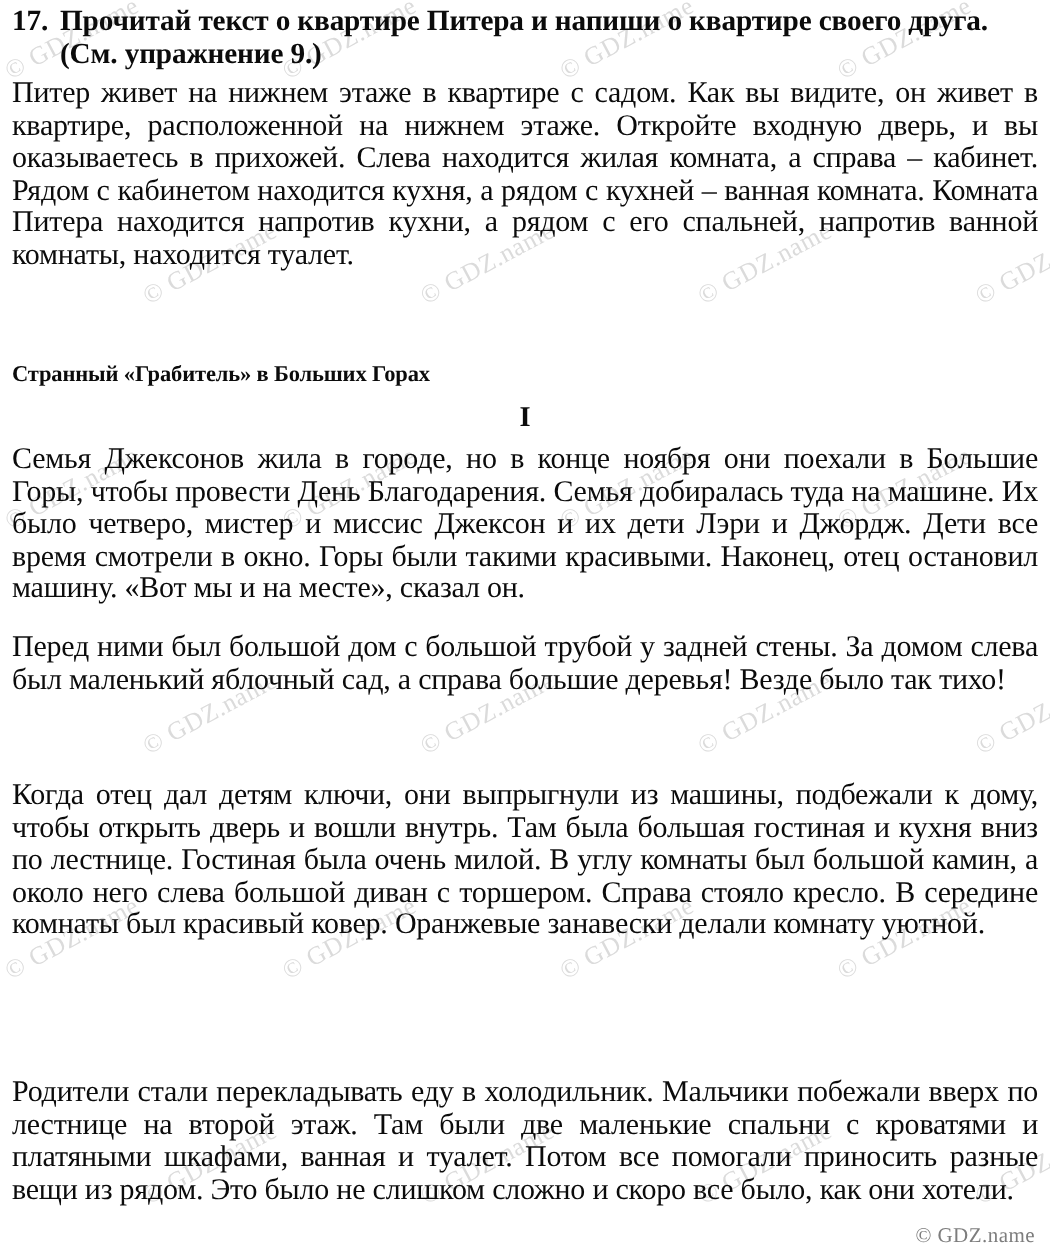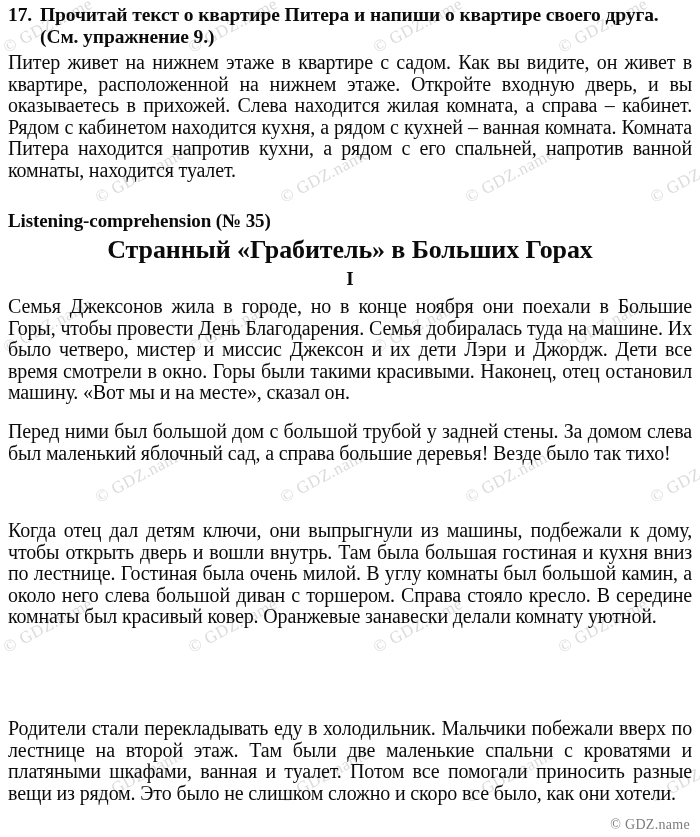--- a/index.html
+++ b/index.html
@@ -80,23 +80,23 @@
 
   .section-label {
     font-weight: bold;
     font-size: 19px;
     line-height: 22px;
     letter-spacing: -0.1px;
   }
 
   .story-title {
     font-weight: bold;
-    font-size: 26px;
+    font-size: 15px;
     line-height: 24px;
-    text-align: center;
+    text-align: left;
     letter-spacing: -0.1px;
   }
 
   .part-numeral {
     font-weight: bold;
     font-size: 19px;
     line-height: 21px;
     text-align: center;
   }
 
@@ -158,21 +158,20 @@
 
 <div id="page">
 
   <div class="block task-heading" id="task-17">
     <span class="task-number">17.</span>
     <span class="task-text">Прочитай текст о квартире Питера и напиши о квартире своего друга. (См. упражнение 9.)</span>
   </div>
 
   <div class="block para" id="para-peter">Питер живет на нижнем этаже в квартире с садом. Как вы видите, он живет в квартире, расположенной на нижнем этаже. Откройте входную дверь, и вы оказываетесь в прихожей. Слева находится жилая комната, а справа – кабинет. Рядом с кабинетом находится кухня, а рядом с кухней – ванная комната. Комната Питера находится напротив кухни, а рядом с его спальней, напротив ванной комнаты, находится туалет.</div>
 
-  <div class="block section-label" id="listening">Listening-comprehension (№ 35)</div>
 
   <div class="block story-title" id="story-title">Странный «Грабитель» в Больших Горах</div>
 
   <div class="block part-numeral" id="part-i">I</div>
 
   <div class="block para" id="para-house">Перед ними был большой дом с большой трубой у задней стены. За домом слева был маленький яблочный сад, а справа большие деревья! Везде было так тихо!</div>
 
   <div class="block para" id="para-jacksons">Семья Джексонов жила в городе, но в конце ноября они поехали в Большие Горы, чтобы провести День Благодарения. Семья добиралась туда на машине. Их было четверо, мистер и миссис Джексон и их дети Лэри и Джордж. Дети все время смотрели в окно. Горы были такими красивыми. Наконец, отец остановил машину. «Вот мы и на месте», сказал он.</div>
 
   <div class="block para" id="para-keys">Когда отец дал детям ключи, они выпрыгнули из машины, подбежали к дому, чтобы открыть дверь и вошли внутрь. Там была большая гостиная и кухня вниз по лестнице. Гостиная была очень милой. В углу комнаты был большой камин, а около него слева большой диван с торшером. Справа стояло кресло. В середине комнаты был красивый ковер. Оранжевые занавески делали комнату уютной.</div>

